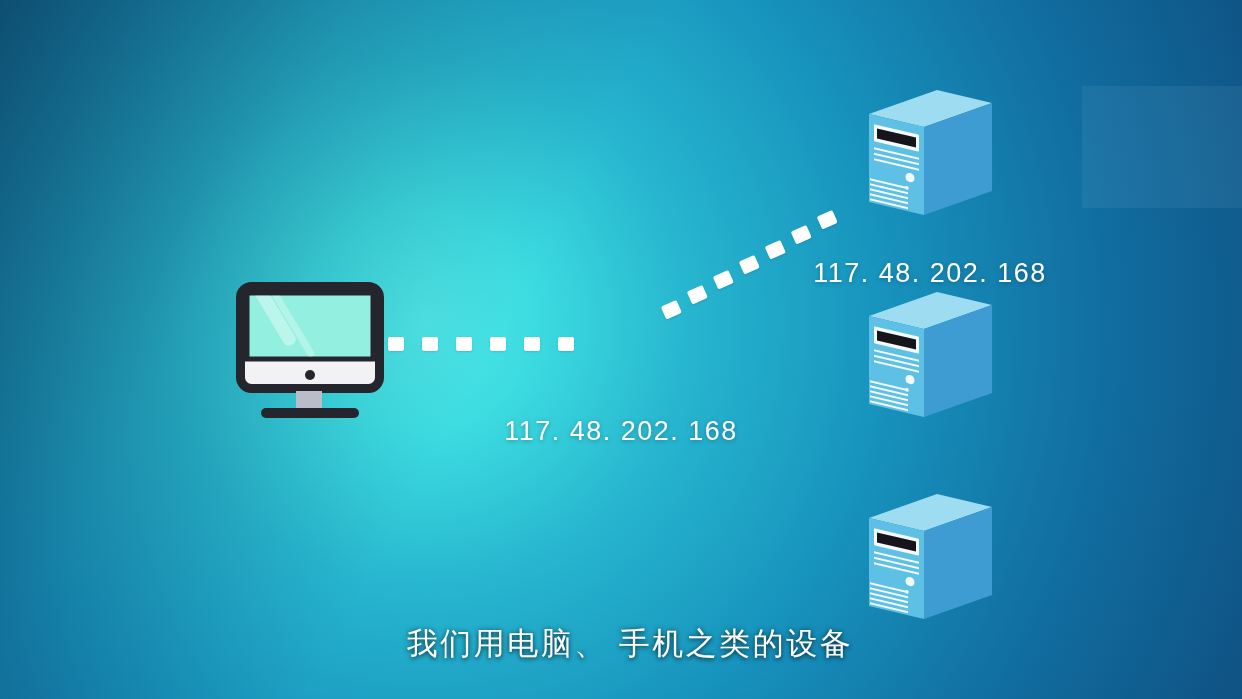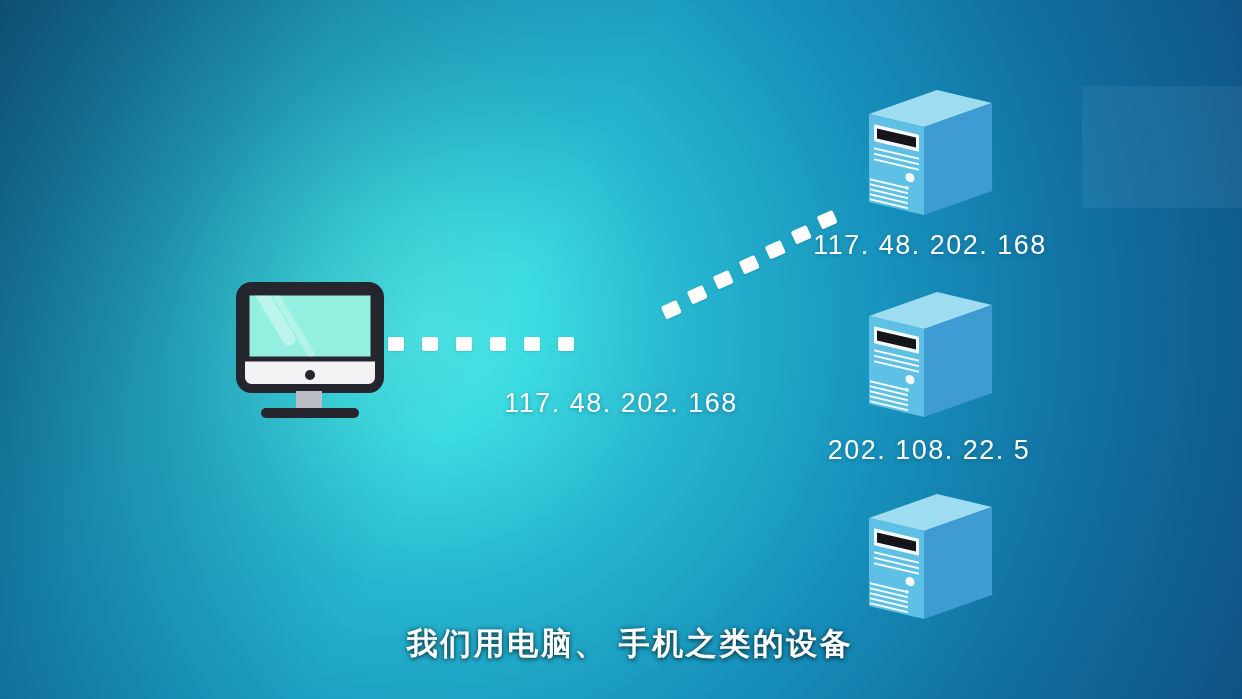--- a/index.html
+++ b/index.html
@@ -15,28 +15,29 @@
   .abs{position:absolute;}
   #light-patch{
     left:1082px;top:86px;width:160px;height:122px;
     background:rgba(200,235,250,0.07);
   }
   
   .ip-label{
     color:var(--text);font-size:27px;letter-spacing:1.5px;font-weight:400;
     text-align:center;white-space:nowrap;
     text-shadow:0 1px 4px rgba(0,40,70,.35);
+    margin-top:28px;
   }
   #pin-address{left:451px;top:388px;width:340px;}
   #server-ip-0{left:760px;top:230px;width:340px;}
   #server-ip-1{left:759px;top:435px;width:340px;}
   #server-ip-2{left:762px;top:622px;width:340px;}
   #subtitle{
     left:330px;top:623px;width:600px;text-align:center;white-space:nowrap;
-    color:var(--text);font-size:31px;font-weight:bold;letter-spacing:2.5px;
+    color:var(--text);font-size:31px;font-weight:normal;letter-spacing:2.5px;
     text-shadow:0 0 5px rgba(0,0,0,.5),0 2px 4px rgba(0,0,0,.4);
   }
   
   .dash-row{display:flex;}
   .dash{background:var(--dash);border-radius:2px;box-shadow:0 1px 2px rgba(0,60,90,.15);}
   #link-monitor-pin{left:388px;top:337px;}
   #link-monitor-pin .dash{width:16px;height:14px;margin-right:18px;}
   #link-pin-server{left:664px;top:307px;transform:rotate(-30deg);transform-origin:0 50%;}
   #link-pin-server .dash{width:17px;height:14px;margin-right:13px;transform:rotate(6deg);}
   
@@ -139,21 +140,20 @@
         <circle class="srv-white" cx="41" cy="54" r="4.5"></circle>
         <circle class="srv-white" cx="38" cy="65" r="1.8"></circle>
         <rect class="srv-white" x="1" y="64" width="38" height="2"></rect>
         <rect class="srv-white" x="1" y="69" width="38" height="2"></rect>
         <rect class="srv-white" x="1" y="74" width="38" height="2"></rect>
         <rect class="srv-white" x="1" y="79" width="38" height="2"></rect>
         <rect class="srv-white" x="1" y="84" width="38" height="2"></rect>
       </g>
     </svg>
   </div>
-  <div id="server-ip-1" class="abs ip-label">202. 108. 22. 5</div>
 
   <div id="server-2" class="abs">
     <svg class="server" width="134" height="142" viewBox="0 0 134 132">
       <polygon class="srv-top" points="5,27 73,3 128,16 60,40"></polygon>
       <polygon class="srv-front" points="5,27 60,40 60,128 5,115"></polygon>
       <polygon class="srv-side" points="60,40 128,16 128,104 60,128"></polygon>
       <g transform="translate(5,27) skewY(13.2)">
         <rect class="srv-white" x="5" y="9" width="45" height="17" rx="1"></rect>
         <rect class="srv-slot" x="8" y="12.5" width="39" height="10"></rect>
         <rect class="srv-white" x="5" y="32" width="45" height="2"></rect>

